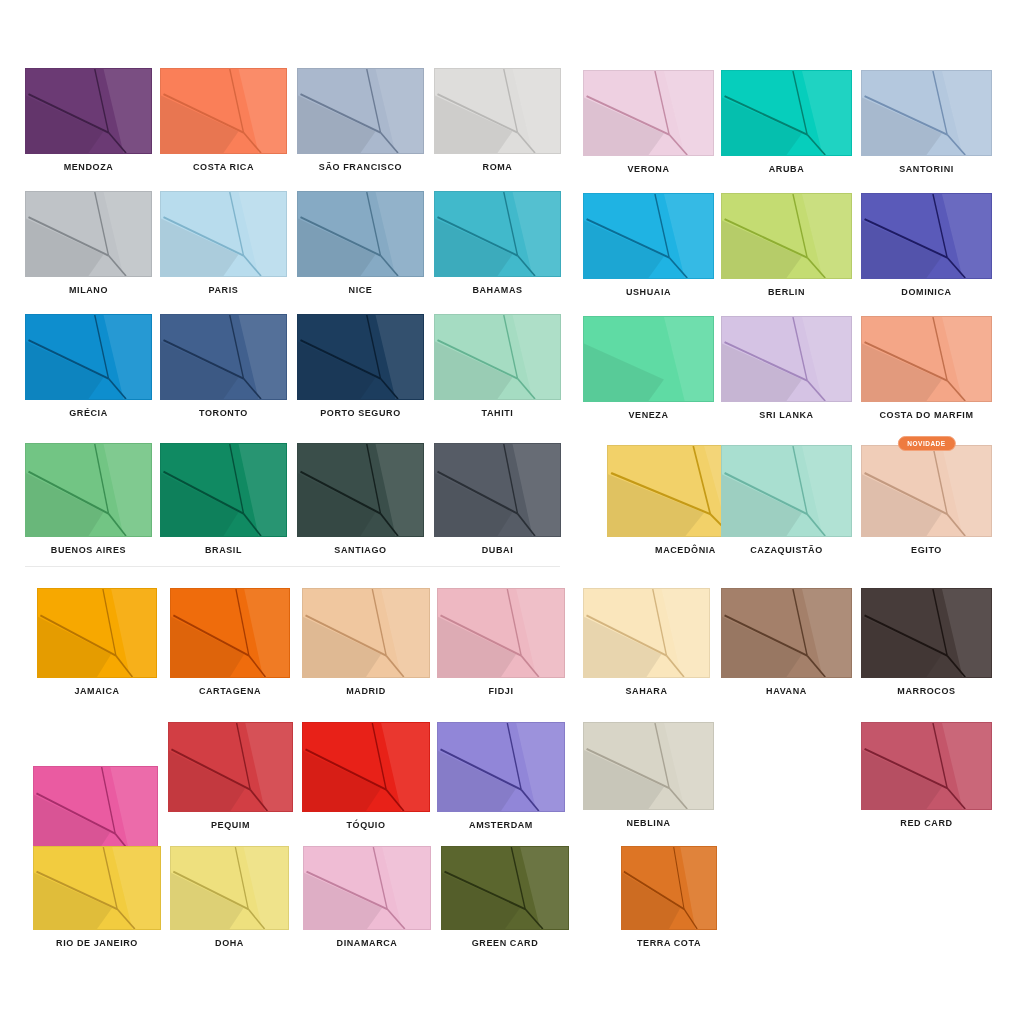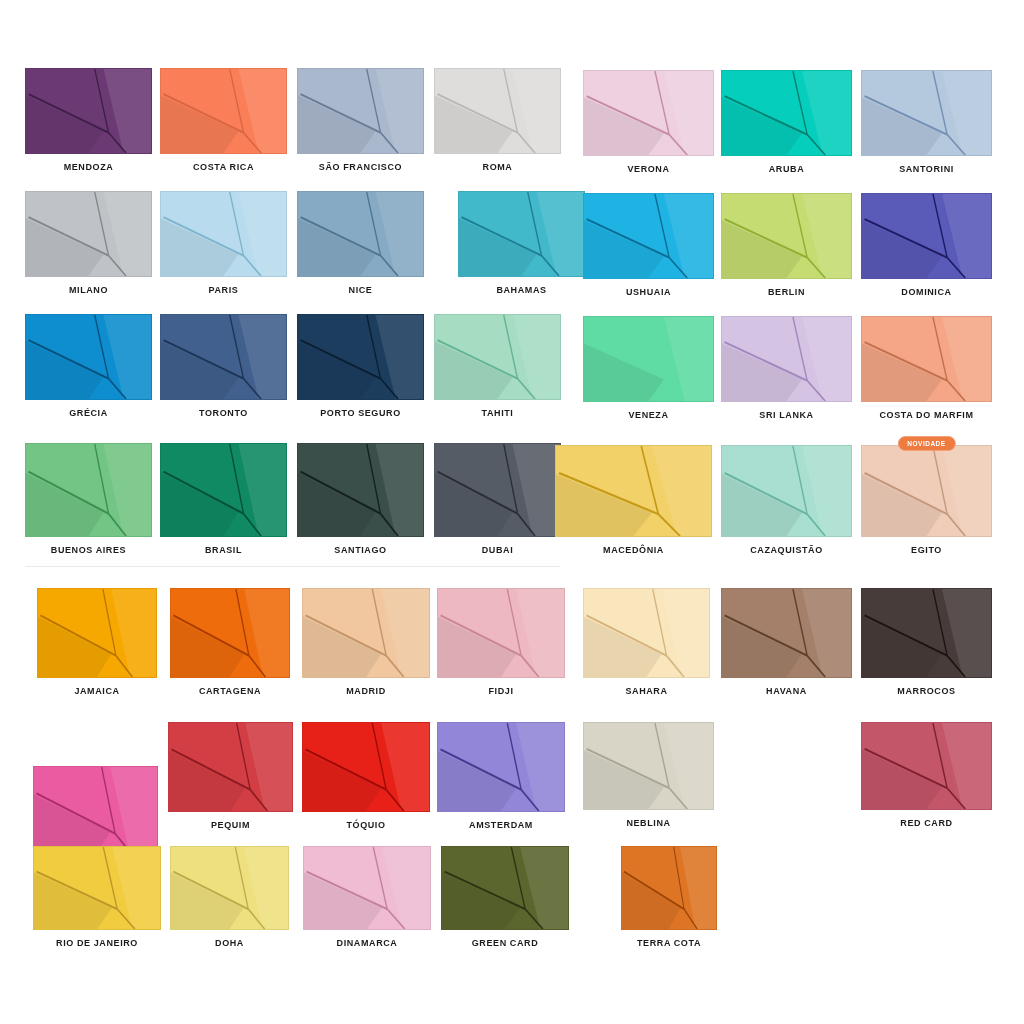--- a/index.html
+++ b/index.html
@@ -158,21 +158,21 @@
           <rect x="0" y="0" width="100" height="70" fill="#86aac4"></rect>
           <polygon points="62,0 100,0 100,70 78,70" fill="#ffffff" opacity="0.10"></polygon>
           <polygon points="0,22 62,52 50,70 0,70" fill="#000000" opacity="0.07"></polygon>
           <line x1="2" y1="21" x2="66" y2="53" stroke="#4e7690" stroke-width="1.6"></line>
           <line x1="55" y1="0" x2="66" y2="53" stroke="#4e7690" stroke-width="1.1"></line>
           <line x1="66" y1="53" x2="80" y2="70" stroke="#4e7690" stroke-width="1.3"></line>
         </svg>
       </div>
       <div class="swatch-label">NICE</div>
     </div>
-    <div class="swatch-card" style="left: 434px; top: 191px; width: 127px; margin-left: 24px;">
+    <div class="swatch-card" style="left: 434px; top: 191px; width: 127px;">
       <div class="swatch-chip" style="height: 86px; background: rgb(65, 185, 203);">
         <svg class="chip-svg" viewBox="0 0 100 70" preserveAspectRatio="none">
           <rect x="0" y="0" width="100" height="70" fill="#41b9cb"></rect>
           <polygon points="62,0 100,0 100,70 78,70" fill="#ffffff" opacity="0.10"></polygon>
           <polygon points="0,22 62,52 50,70 0,70" fill="#000000" opacity="0.07"></polygon>
           <line x1="2" y1="21" x2="66" y2="53" stroke="#1d7f91" stroke-width="1.6"></line>
           <line x1="55" y1="0" x2="66" y2="53" stroke="#1d7f91" stroke-width="1.1"></line>
           <line x1="66" y1="53" x2="80" y2="70" stroke="#1d7f91" stroke-width="1.3"></line>
         </svg>
       </div>
@@ -561,21 +561,21 @@
           <rect x="0" y="0" width="100" height="70" fill="#f4a687"></rect>
           <polygon points="62,0 100,0 100,70 78,70" fill="#ffffff" opacity="0.10"></polygon>
           <polygon points="0,22 62,52 50,70 0,70" fill="#000000" opacity="0.07"></polygon>
           <line x1="2" y1="21" x2="66" y2="53" stroke="#c2704d" stroke-width="1.6"></line>
           <line x1="55" y1="0" x2="66" y2="53" stroke="#c2704d" stroke-width="1.1"></line>
           <line x1="66" y1="53" x2="80" y2="70" stroke="#c2704d" stroke-width="1.3"></line>
         </svg>
       </div>
       <div class="swatch-label">COSTA DO MARFIM</div>
     </div>
-    <div class="swatch-card" style="left: 555px; top: 445px; width: 157px;">
+    <div class="swatch-card" style="left: 607px; top: 445px; width: 157px;">
       <div class="swatch-chip" style="height: 92px; background: rgb(242, 209, 105);">
         <svg class="chip-svg" viewBox="0 0 100 70" preserveAspectRatio="none">
           <rect x="0" y="0" width="100" height="70" fill="#f2d169"></rect>
           <polygon points="62,0 100,0 100,70 78,70" fill="#ffffff" opacity="0.10"></polygon>
           <polygon points="0,22 62,52 50,70 0,70" fill="#000000" opacity="0.07"></polygon>
           <line x1="2" y1="21" x2="66" y2="53" stroke="#c59a16" stroke-width="1.6"></line>
           <line x1="55" y1="0" x2="66" y2="53" stroke="#c59a16" stroke-width="1.1"></line>
           <line x1="66" y1="53" x2="80" y2="70" stroke="#c59a16" stroke-width="1.3"></line>
         </svg>
       </div>

